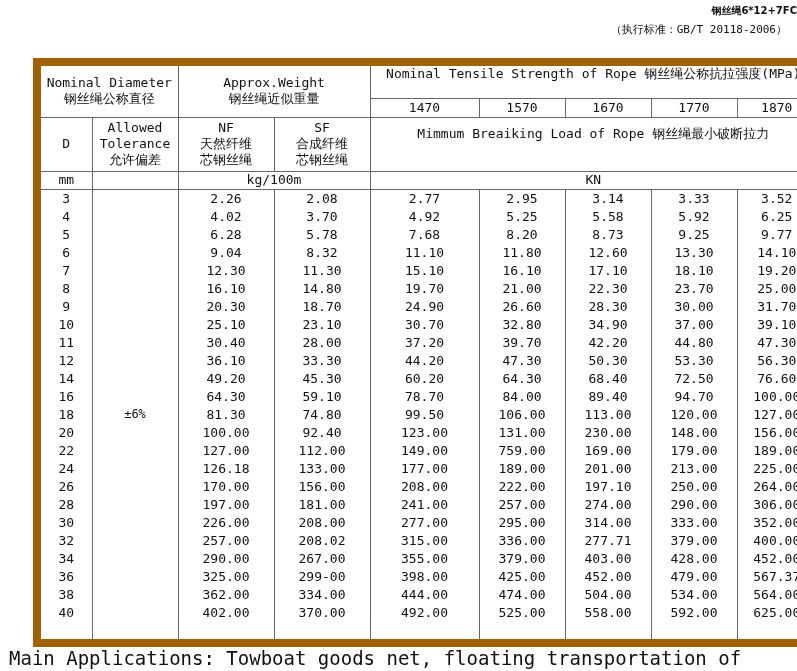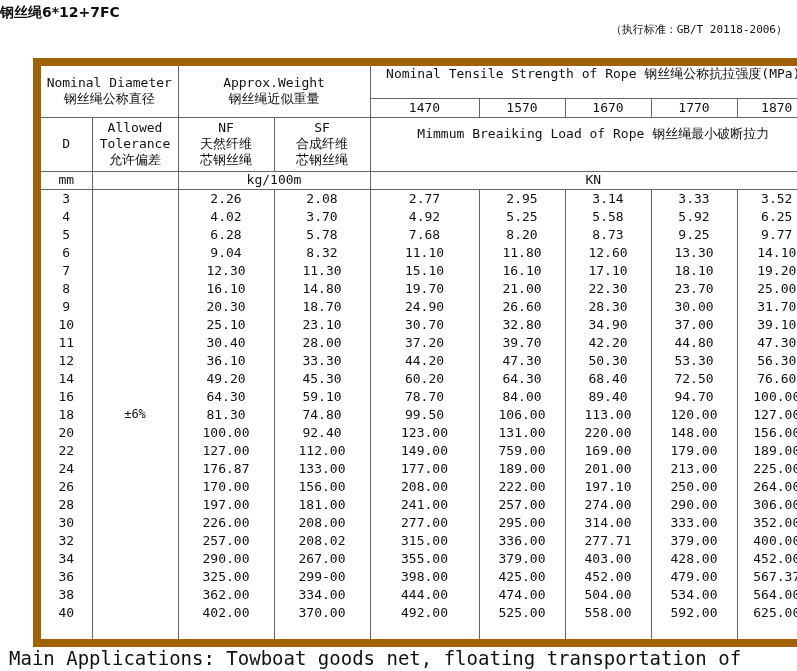--- a/index.html
+++ b/index.html
@@ -1,19 +1,19 @@
 <!DOCTYPE html>
 <html><head>
 <meta charset="utf-8">
 <style>
   html, body { margin:0; padding:0; background:#ffffff; }
   body { width:797px; height:671px; position:relative; overflow:hidden;
          font-family:"DejaVu Sans Mono","Liberation Mono",monospace; color:#111; }
-  .title { position:absolute; top:4px; left:0; width:797px; text-align:left;
-           font-family:"DejaVu Sans","Liberation Sans",sans-serif; font-weight:bold; font-size:14px; }
+  .title { position:absolute; top:4px; left:0; width:797px; text-align:right;
+           font-family:"DejaVu Sans","Liberation Sans",sans-serif; font-weight:bold; font-size:10px; }
   .standard { position:absolute; top:22px; right:10px; font-size:11px; }
   table.spec { position:absolute; top:58px; left:9px; width:783px;
                border-collapse:collapse; table-layout:fixed;
                border:8px solid #a16207; font-size:13px;margin-left:24px; }
   table.spec td { border:1.5px solid #666; text-align:center; padding:0; line-height:16px; }
   .hdr-a { height:36px; }
   .hdr-b { height:19px; }
   .hdr-c { height:54px; }
   .unit { height:18px; }
   table.spec tbody.data td { border-top:none; border-bottom:none; height:18px; line-height:18px; }
@@ -217,37 +217,37 @@
         <td>113.00</td>
         <td>120.00</td>
         <td>127.00</td>
       </tr>
       <tr>
         <td>20</td>
         <td>100.00</td>
         <td>92.40</td>
         <td>123.00</td>
         <td>131.00</td>
-        <td>220.00</td>
+        <td>230.00</td>
         <td>148.00</td>
         <td>156.00</td>
       </tr>
       <tr>
         <td>22</td>
         <td>127.00</td>
         <td>112.00</td>
         <td>149.00</td>
         <td>759.00</td>
         <td>169.00</td>
         <td>179.00</td>
         <td>189.00</td>
       </tr>
       <tr>
         <td>24</td>
-        <td>176.87</td>
+        <td>126.18</td>
         <td>133.00</td>
         <td>177.00</td>
         <td>189.00</td>
         <td>201.00</td>
         <td>213.00</td>
         <td>225.00</td>
       </tr>
       <tr>
         <td>26</td>
         <td>170.00</td>

